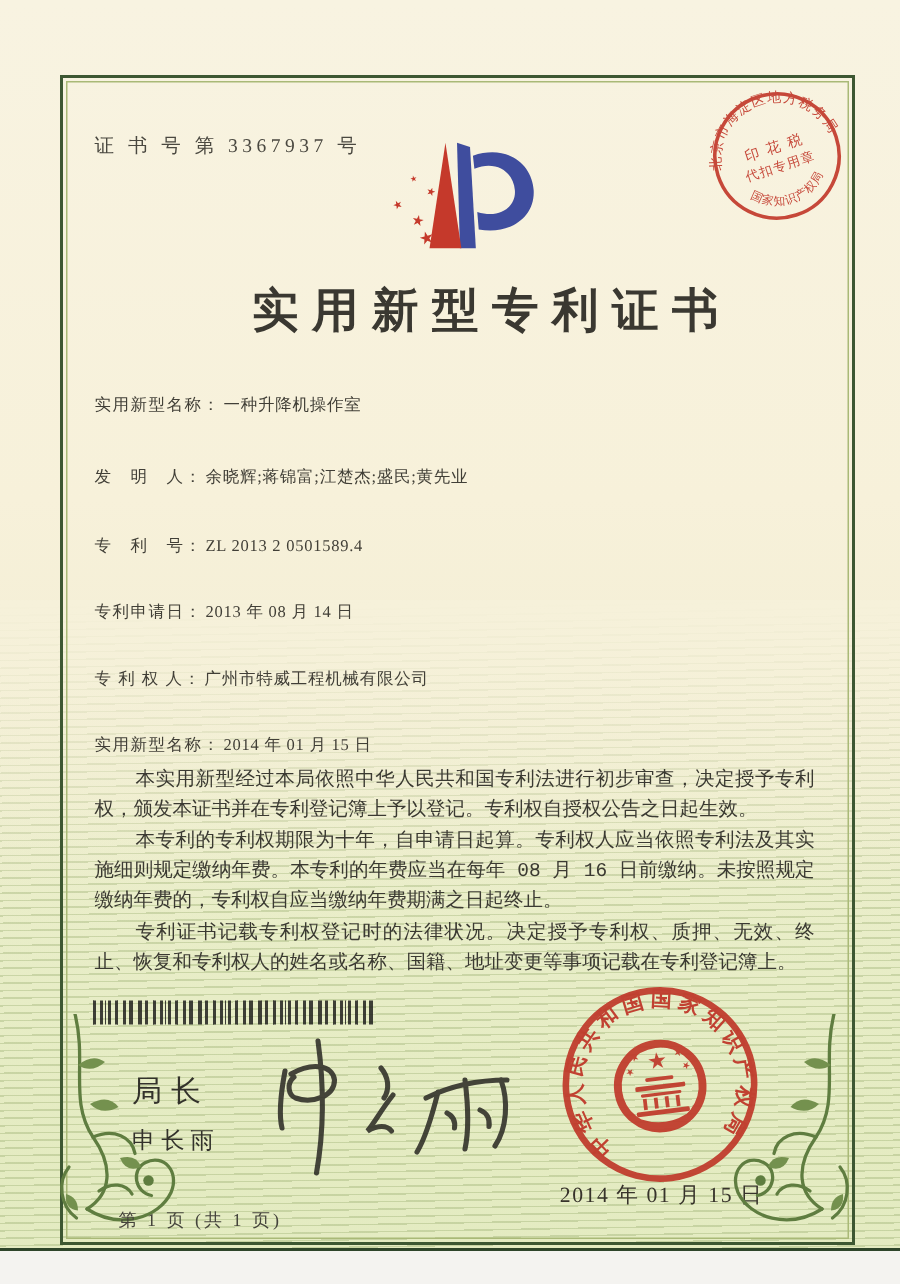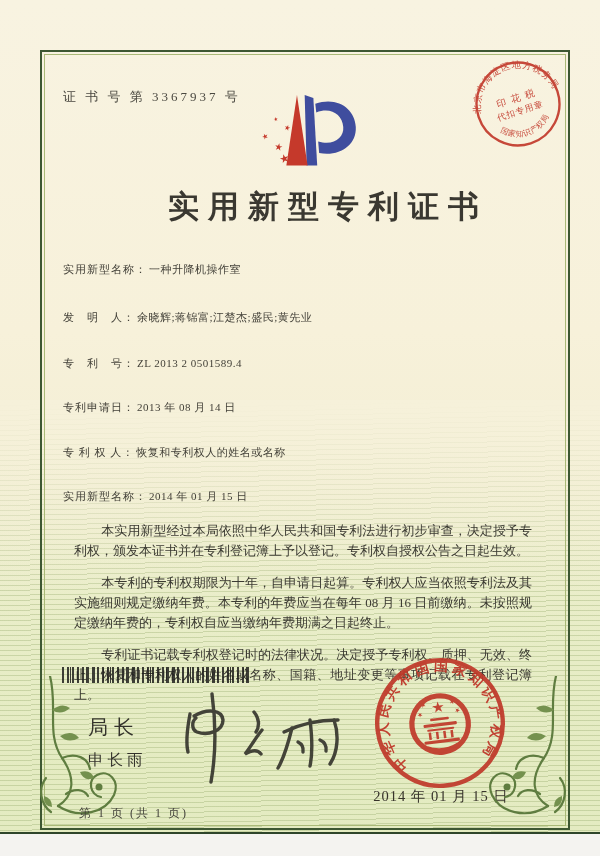--- a/index.html
+++ b/index.html
@@ -39,21 +39,21 @@
   .field-row{
     position:absolute;left:63px;width:480px;height:22px;
     font-size:11px;color:#413f37;white-space:nowrap;
   }
   .field-row .lbl{letter-spacing:1px;}
   .field-row .val{margin-left:2px;letter-spacing:0.5px;}
   .paras{
     position:absolute;left:62px;top:509px;width:482px;
     font-size:13px;line-height:20px;color:#3b3a32;text-align:justify;
   }
-  .paras p{margin:12px;text-indent:2.1em;}
+  .paras p{margin:1px;text-indent:2.1em;font-family:Liberation Mono, monospace;}
   .barcode{
     position:absolute;left:62px;top:667px;width:190px;height:16px;
     background-image:
       repeating-linear-gradient(90deg,#20201e 0 2px,rgba(0,0,0,0) 2px 5px),
       repeating-linear-gradient(90deg,#20201e 0 1px,rgba(0,0,0,0) 1px 8px);
     opacity:0.85;
   }
   .officer-title{position:absolute;left:88px;top:714px;font-size:20px;letter-spacing:6px;color:#33322b;}
   .officer-name{position:absolute;left:88px;top:750px;font-size:15.5px;letter-spacing:4px;color:#33322b;}
   .signature-svg{position:absolute;left:150px;top:686px;}
@@ -121,21 +121,21 @@
   <div class="field-row" style="top:310px">
     <span class="lbl">发　明　人：</span><span class="val">余晓辉;蒋锦富;江楚杰;盛民;黄先业</span>
   </div>
   <div class="field-row" style="top:356px">
     <span class="lbl">专　利　号：</span><span class="val">ZL 2013 2 0501589.4</span>
   </div>
   <div class="field-row" style="top:400px">
     <span class="lbl">专利申请日：</span><span class="val">2013 年 08 月 14 日</span>
   </div>
   <div class="field-row" style="top:445px">
-    <span class="lbl">专 利 权 人：</span><span class="val">恢复和专利权人的姓名或名称</span>
+    <span class="lbl">专 利 权 人：</span><span class="val">广州市特威工程机械有限公司</span>
   </div>
   <div class="field-row" style="top:489px">
     <span class="lbl">实用新型名称：</span><span class="val">2014 年 01 月 15 日</span>
   </div>
 
   <div class="paras">
     <p>本实用新型经过本局依照中华人民共和国专利法进行初步审查，决定授予专利权，颁发本证书并在专利登记簿上予以登记。专利权自授权公告之日起生效。</p>
     <p>本专利的专利权期限为十年，自申请日起算。专利权人应当依照专利法及其实施细则规定缴纳年费。本专利的年费应当在每年 08 月 16 日前缴纳。未按照规定缴纳年费的，专利权自应当缴纳年费期满之日起终止。</p>
     <p>专利证书记载专利权登记时的法律状况。决定授予专利权、质押、无效、终止、恢复和专利权人的姓名或名称、国籍、地址变更等事项记载在专利登记簿上。</p>
   </div>

